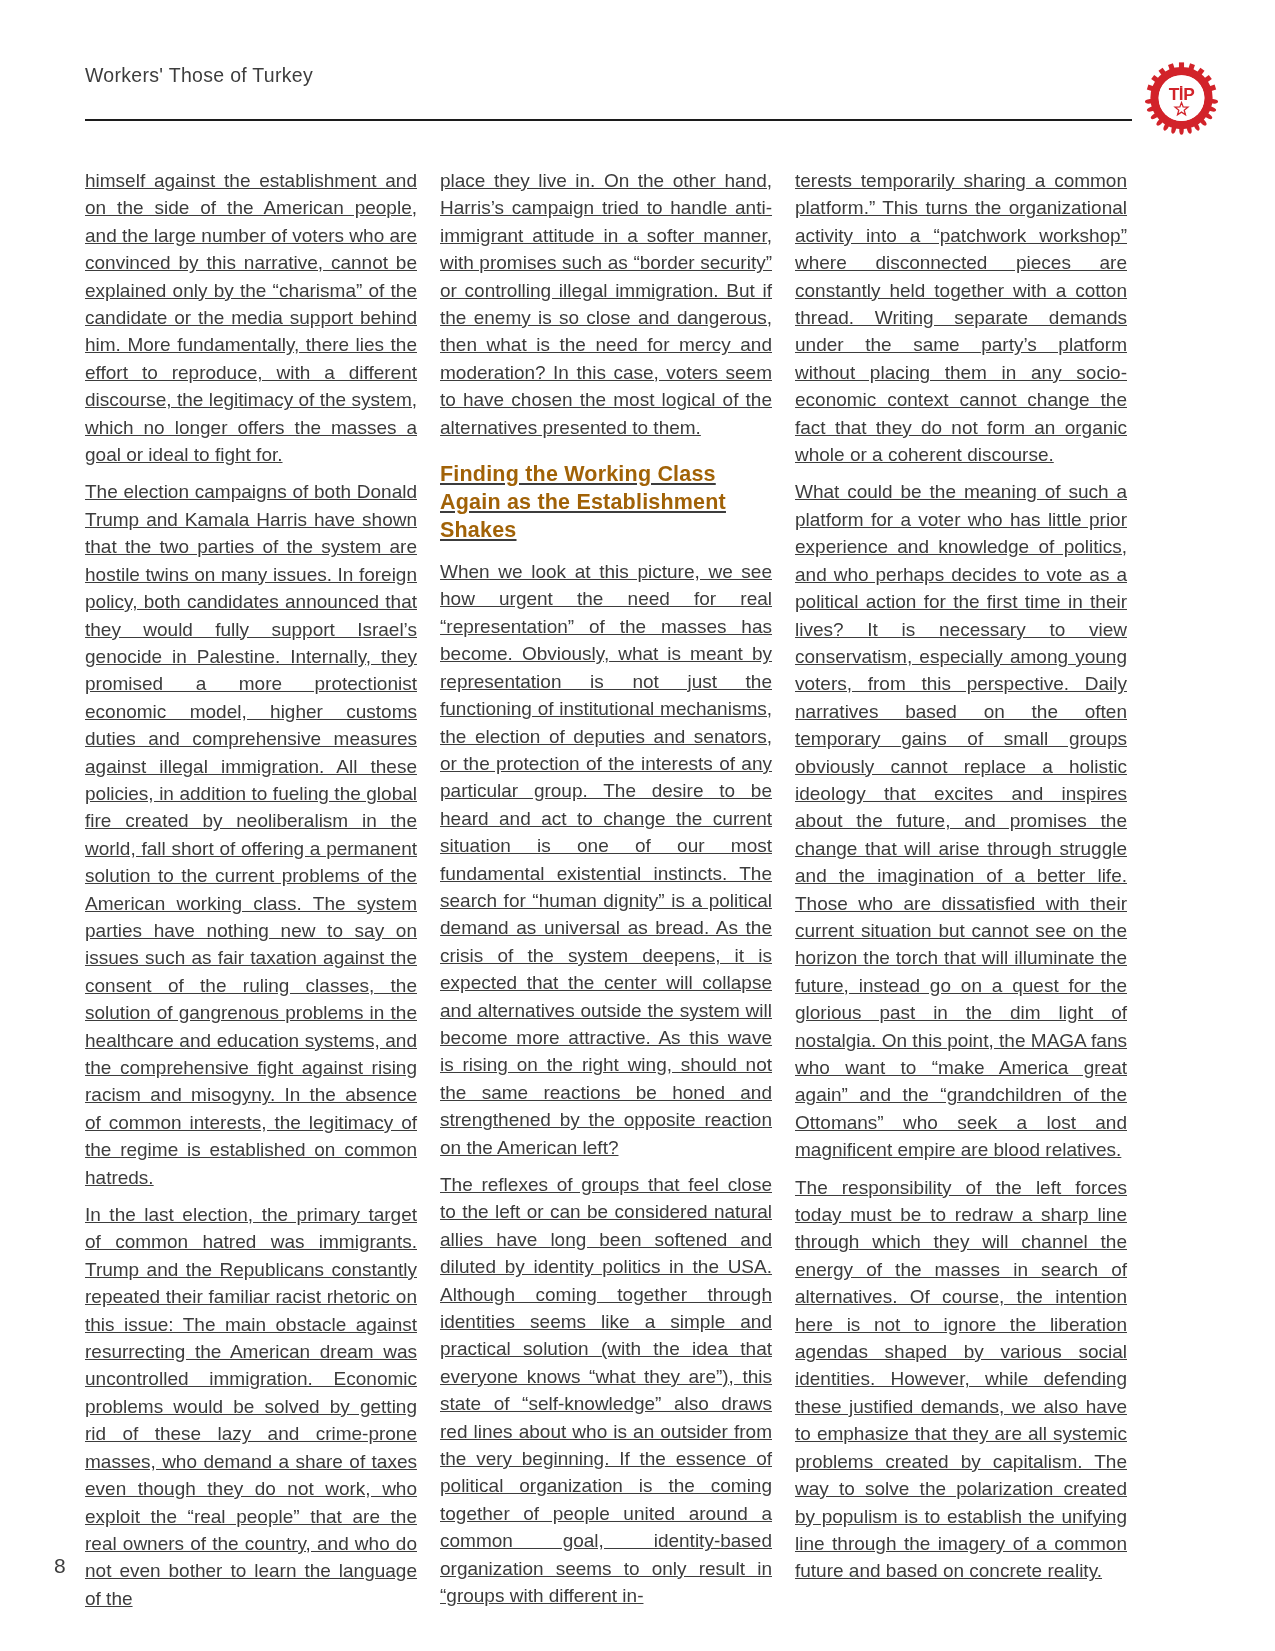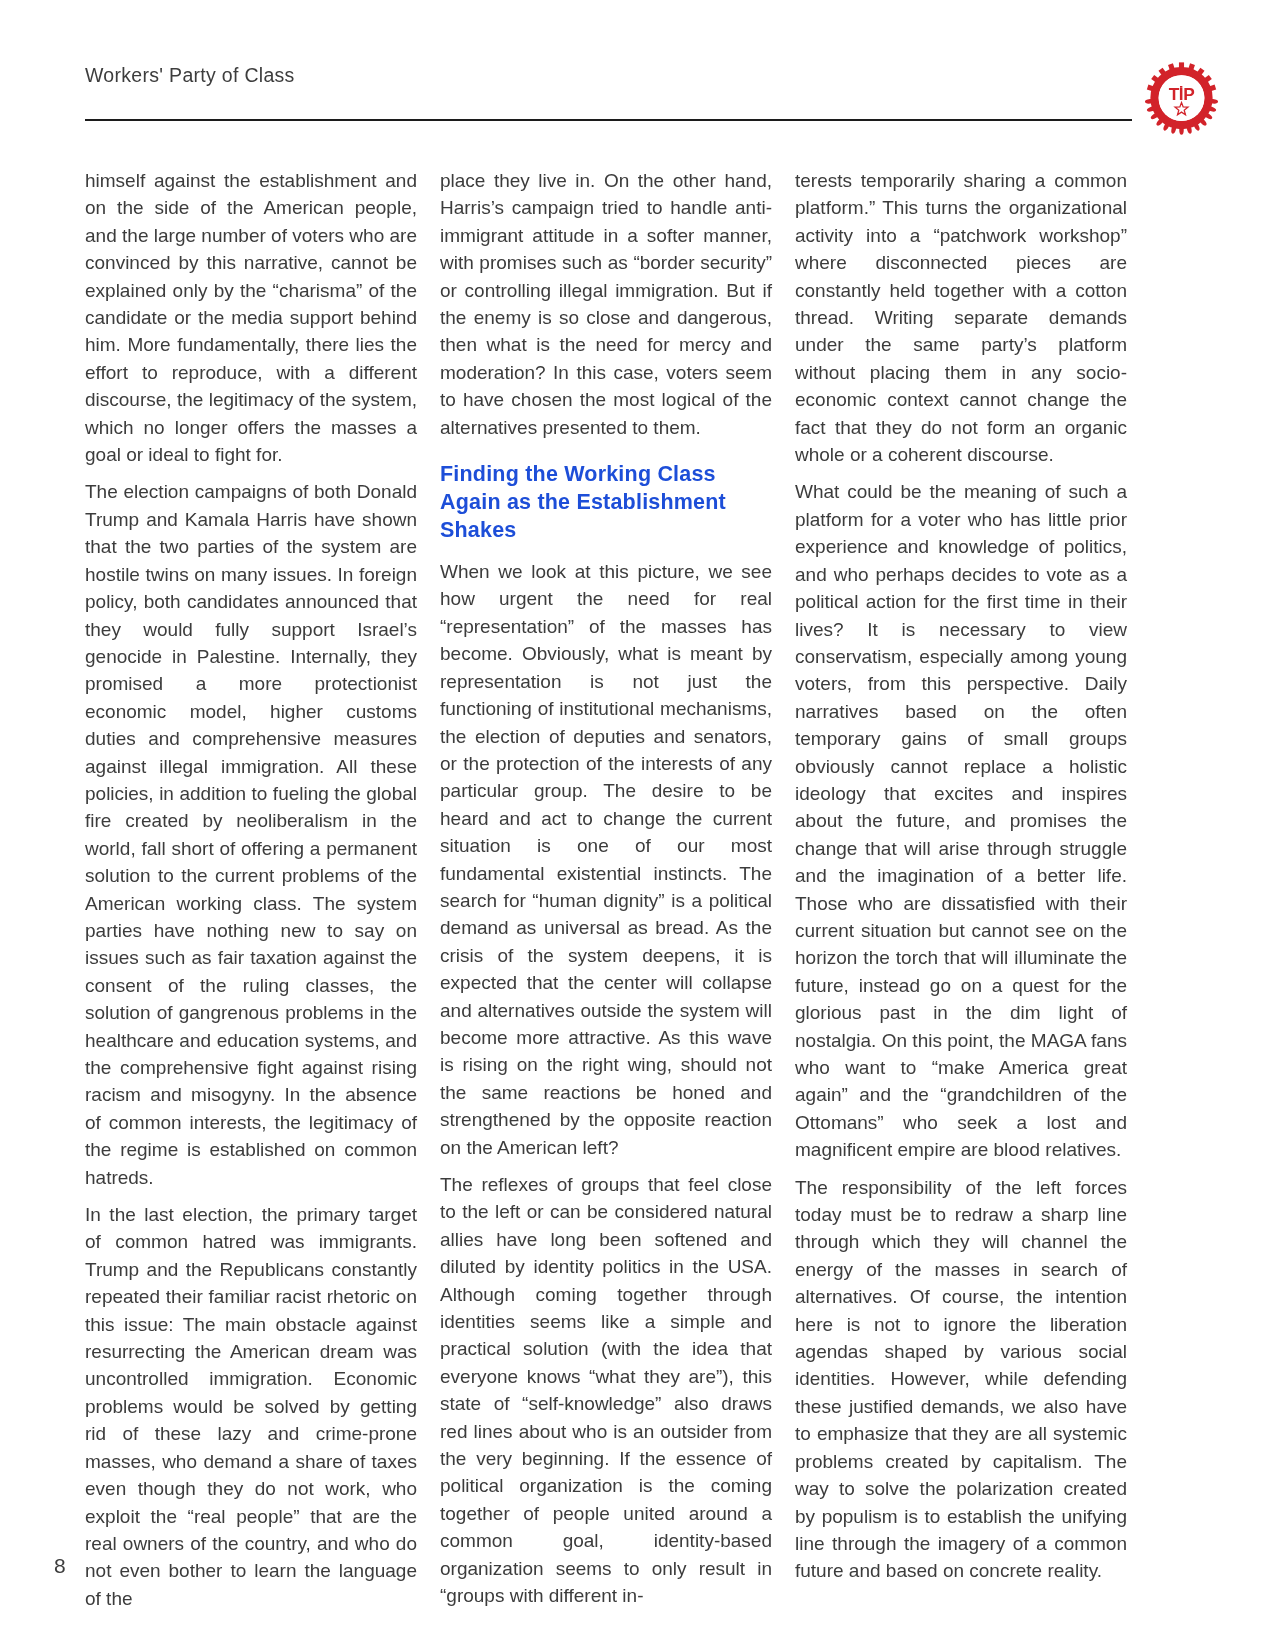--- a/index.html
+++ b/index.html
@@ -21,47 +21,47 @@
   }
   .logo{
     position:absolute;left:1144px;top:62px;
     width:75px;height:78px;
   }
   .columns{
     position:absolute;left:85px;top:167px;
     width:1042px;height:1400px;
     display:flex;gap:23px;
   }
-  .col{flex:1 1 0;min-width:0;}
+  .col{flex:1 1 0;min-width:0;text-decoration:underline;}
   .col p{
     margin:0 0 10px 0;
     font-size:19px;line-height:27.4px;
     text-align:justify;
     color:#3c3c3c;
     hyphens:auto;-webkit-hyphens:auto;
   }
   .section-heading{
     margin:19px 0 14px 0;
     font-size:21.5px;line-height:28px;
-    font-weight:bold;color:#1d4ed8;
+    font-weight:bold;color:#a16207;
     letter-spacing:.2px;
   }
   .page-number{
     position:absolute;left:54px;top:1554px;
     font-size:21px;color:#3c3c3c;
   }
   .logo svg .red{fill:#d2232a;}
   .logo svg .redstroke{stroke:#d2232a;}
 </style>
 </head>
 <body>
 
 <div class="page">
 
-  <div class="masthead-title">Workers' Party of Class</div>
+  <div class="masthead-title">Workers' Those of Turkey</div>
 
   <div class="logo">
     <svg viewBox="0 0 100 104" width="75" height="78">
 
       <g class="red">
         <rect x="46.6" y="0.5" width="6.8" height="9" transform="rotate(-72 50 48)"></rect>
         <rect x="46.6" y="0.5" width="6.8" height="9" transform="rotate(-54 50 48)"></rect>
         <rect x="46.6" y="0.5" width="6.8" height="9" transform="rotate(-36 50 48)"></rect>
         <rect x="46.6" y="0.5" width="6.8" height="9" transform="rotate(-18 50 48)"></rect>
         <rect x="46.6" y="0.5" width="6.8" height="9"></rect>

